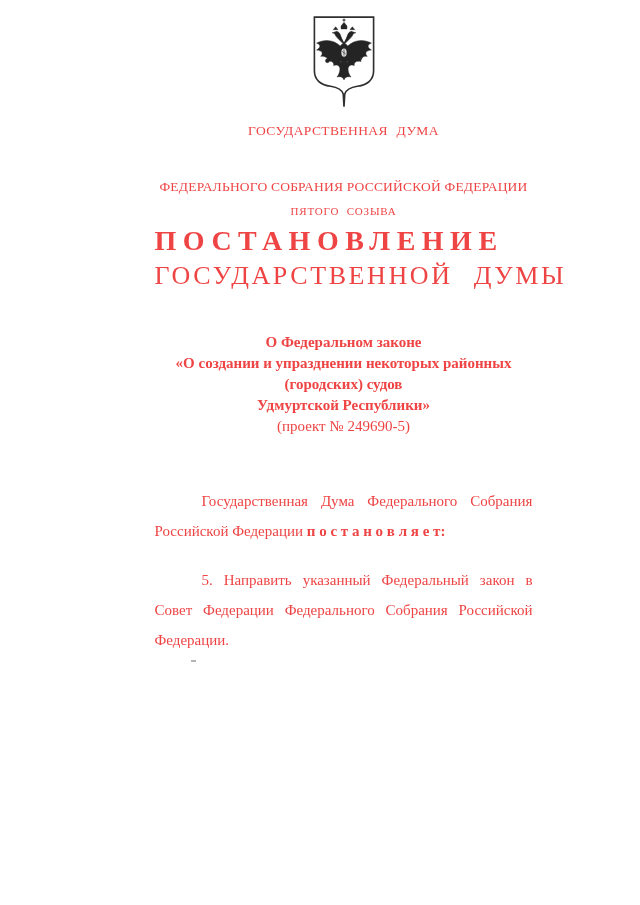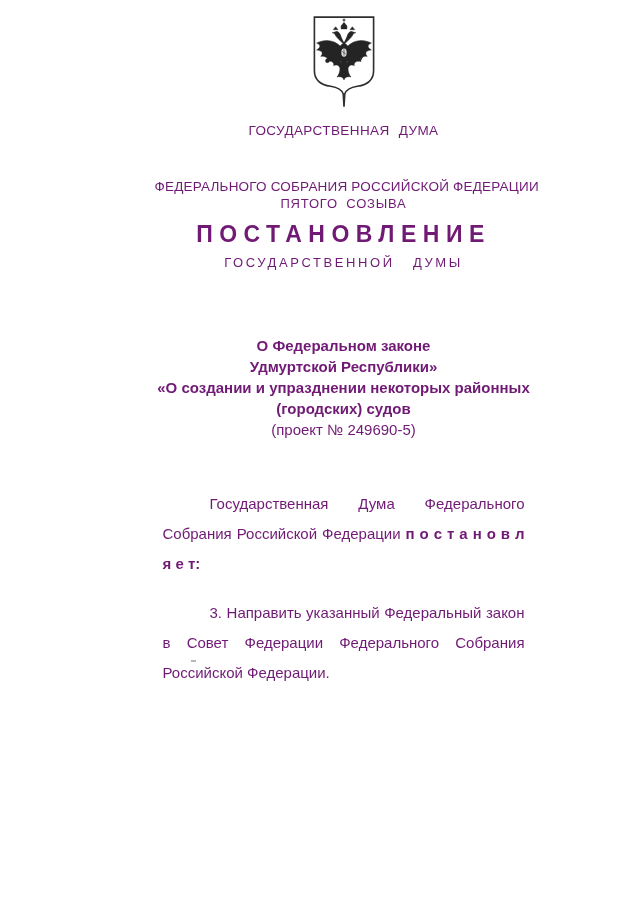--- a/index.html
+++ b/index.html
@@ -6,22 +6,22 @@
     margin: 0;
     padding: 0;
     background: #ffffff;
   }
   .page {
     position: relative;
     width: 511px;
     height: 905px;
     margin: 0 auto;
     background: #ffffff;
-    font-family: Liberation Sans, sans-serif;
-    color: #701a75;
+    font-family: Liberation Serif, serif;
+    color: #ef4444;
     overflow: hidden;
   }
   .content {
     margin-left: 90px;
     margin-right: 43px; 
   }
   .emblem-wrap {
     padding-top: 14px;
     text-align: center;
   }
@@ -39,63 +39,62 @@
     letter-spacing: 0.4px;
     word-spacing: 5px;
   }
   .hdr2 {
     font-size: 13.5px;
     line-height: 17px;
     letter-spacing: 0.2px;
     margin-top: 39px;
   }
   .hdr3 {
-    margin-top: 2px;
-    font-size: 13px;
+    margin-top: 9px;
+    font-size: 11px;
     line-height: 14px;
     letter-spacing: 0.8px;
     word-spacing: 4px;
   }
   .doc-type {
     margin-top: 9px;
-    text-align: center;
-    font-size: 23px;
+    font-size: 28px;
     line-height: 28px;
     font-weight: bold;
     letter-spacing: 6.5px;
     white-space: nowrap;
   }
   .doc-type-sub {
-    margin-top: 2px;
+    margin-top: 8px;
     text-align: center;
-    font-size: 13px;
+    font-size: 26px;
     line-height: 25px;
     font-weight: normal;
     letter-spacing: 2.6px;
     word-spacing: 12px;
     white-space: nowrap;
   }
   .title-block {
-    margin-top: 60px;
+    margin-top: 44px;
     text-align: center;
     font-weight: bold;
     font-size: 15px;
     line-height: 21px;
   }
   .title-project {
     font-weight: normal;
   }
   .body-block {
     margin-top: 49px;
     font-size: 15px;
     line-height: 30px;
     text-align: justify;
   }
   .body-block p {
-    margin: 8px;
+    margin: 0;
     text-indent: 47px;
   }
   .body-block p + p {
     margin-top: 19px;
   }
   .spaced-bold {
     font-weight: bold;
   }
   .scan-speck {
     position: absolute;
@@ -150,25 +149,25 @@
 
     <div class="hdr hdr1">ГОСУДАРСТВЕННАЯ ДУМА</div>
     <div class="hdr hdr2">ФЕДЕРАЛЬНОГО СОБРАНИЯ РОССИЙСКОЙ ФЕДЕРАЦИИ</div>
     <div class="hdr hdr3">ПЯТОГО СОЗЫВА</div>
 
     <div class="doc-type">ПОСТАНОВЛЕНИЕ</div>
     <div class="doc-type-sub">ГОСУДАРСТВЕННОЙ  ДУМЫ</div>
 
     <div class="title-block">
       <div>О Федеральном законе</div>
+      <div>«О создании и упразднении некоторых районных (городских) судов</div>
       <div>Удмуртской Республики»</div>
-      <div>«О создании и упразднении некоторых районных (городских) судов</div>
       <div class="title-project">(проект № 249690-5)</div>
     </div>
 
     <div class="body-block">
       <p><span>Государственная Дума Федерального Собрания Российской Федерации</span> <span class="spaced-bold">п о с т а н о в л я е т:</span></p>
-      <p>3. Направить указанный Федеральный закон в Совет Федерации Федерального Собрания Российской Федерации.</p>
+      <p>5. Направить указанный Федеральный закон в Совет Федерации Федерального Собрания Российской Федерации.</p>
     </div>
 
   </div>
   <div class="scan-speck"></div>
 </div>
 
 </body></html>

